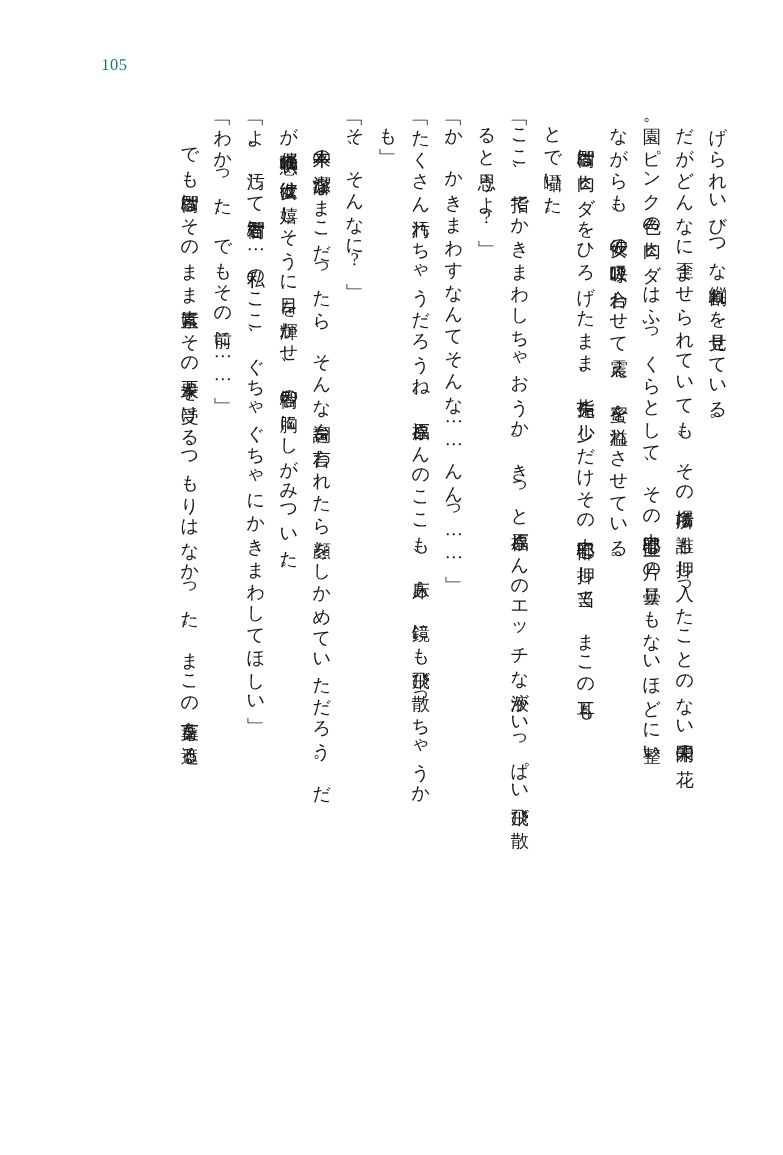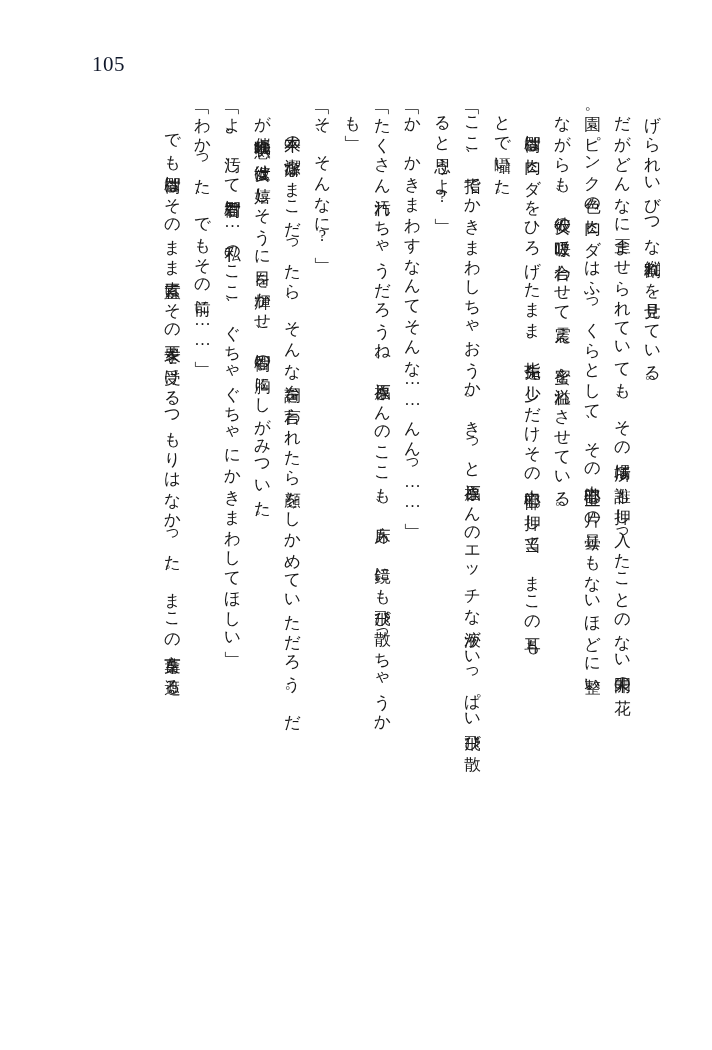--- a/index.html
+++ b/index.html
@@ -18,23 +18,23 @@
     position: relative;
     width: 712px;
     height: 1050px;
     background: #ffffff;
     box-sizing: border-box;
   }
   .page-number {
     position: absolute;
     top: 52px;
     left: 92px;
-    font-size: 21px;
+    font-size: 15px;
     letter-spacing: 0.5px;
-    color: #0f172a;
+    color: #0f766e;
     font-family: "Liberation Serif", "DejaVu Serif", serif;
   }
   .body-text {
     position: absolute;
     top: 104px;
     left: 56px;
     right: 52px;
     height: 880px;
     display: flex;
     flex-direction: row-reverse;

